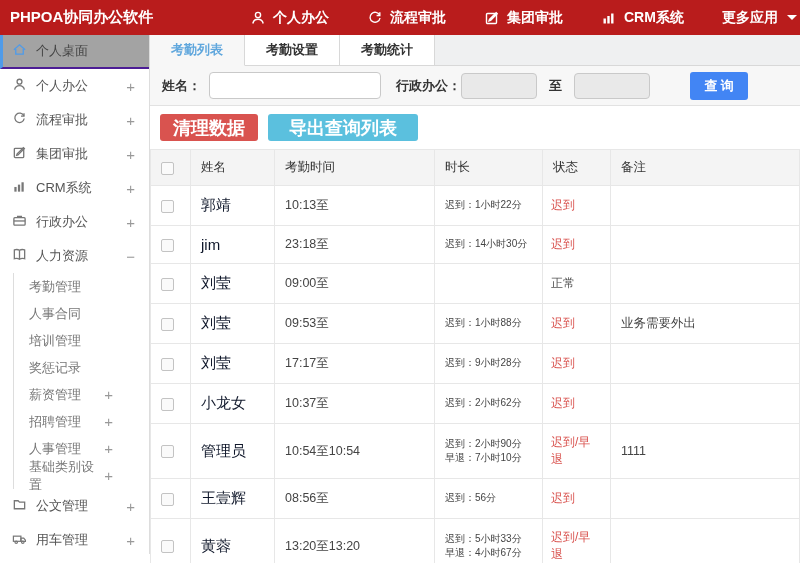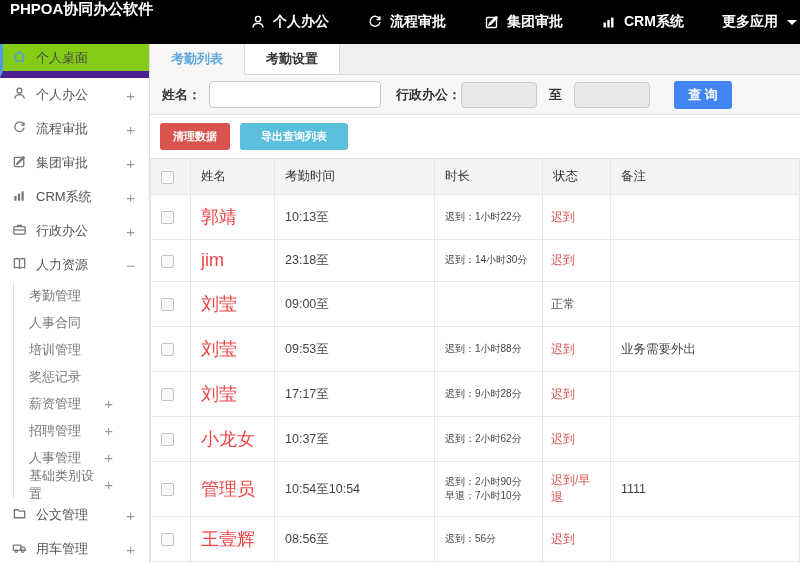--- a/index.html
+++ b/index.html
@@ -2,66 +2,66 @@
 <html><head>
 <meta charset="utf-8">
 <style>
   * { margin:0; padding:0; box-sizing:border-box; }
   html,body { width:800px; height:563px; overflow:hidden; }
   body {
     font-family:"Liberation Sans","DejaVu Sans",sans-serif;
     font-size:13px; color:#555; background:#fff;
   }
   
-  .header { height:44px; background:#000000; display:flex; color:#fff; }
+  .header { height:35px; background:#b91c1c; display:flex; align-items:center; color:#fff; }
   .logo { width:150px; padding-left:10px; font-size:15px; font-weight:bold; white-space:nowrap; }
   .hamburger { margin-left:58px; width:16px; cursor:pointer; }
   .hamburger i { display:block; height:2px; background:#fff; margin:3px 0; border-radius:1px; }
   .topnav { display:flex; align-items:center; margin-left:42px; }
   .nav-item { display:flex; align-items:center; gap:7px; margin-right:38px; font-size:14px; font-weight:bold; cursor:pointer; white-space:nowrap; }
   .nav-item svg { display:block; }
   .caret { width:0; height:0; border-left:5px solid transparent; border-right:5px solid transparent; border-top:5px solid #fff; margin-left:2px; }
   
   .layout { display:flex; height:519px; }
   .sidebar { width:150px; flex-shrink:0; background:#fff; border-right:1px solid #ddd; overflow:hidden; }
   .side-item { height:34px; display:flex; align-items:center; padding:0 14px 0 12px; cursor:pointer; color:#555; }
   .side-item svg { flex-shrink:0; color:#777; }
   .side-item .lbl { margin-left:9px; flex:1; }
   .expand { color:#999; font-size:15px; font-weight:normal; }
-  .side-item.active { background:#84cc16; border-left:3px solid #4f9be9; padding-left:9px; border-bottom:7px solid #4c1d95; color:#444; }
+  .side-item.active { background:#a3a3a3; border-left:3px solid #4f9be9; padding-left:9px; border-bottom:2px solid #4c1d95; color:#444; }
   .side-item.active svg { color:#4f9be9; }
   .side-sub { margin-left:13px; border-left:1px solid #ddd; padding-right:36px; }
   .sub-item { height:27px; display:flex; align-items:center; padding-left:15px; color:#777; cursor:pointer; }
   .sub-item .lbl { flex:1; }
   
   .main { flex:1; min-width:0; display:flex; flex-direction:column; background:#fff; }
   .tabbar { height:31px; background:#eff0f1; border-bottom:1px solid #d8d8d8; display:flex; flex-shrink:0; }
   .tab { padding:0 21px; line-height:29px; background:#fff; border-right:1px solid #d8d8d8; font-weight:bold; color:#333; cursor:pointer; }
   .tab:first-child { border-left:none; }
   .tab.active { background:#f7f7f7; color:#60a7dd; margin-bottom:-1px; border-bottom:1px solid #f7f7f7; }
   .filterbar { height:40px; background:#f7f7f7; border-bottom:1px solid #e2e2e2; display:flex; align-items:center; padding:0 12px; flex-shrink:0; }
   .flabel { font-weight:bold; color:#333; white-space:nowrap; }
   .input-name { width:172px; height:27px; border:1px solid #c9c9c9; border-radius:4px; background:#fff; margin-left:8px; padding:0 6px; font-size:13px; }
   .input-date { width:76px; height:26px; border:1px solid #c9c9c9; border-radius:4px; background:#e9e9e9; padding:0 5px; font-size:13px; }
   .date-lbl { margin-left:15px; }
   .to-lbl { margin:0 12px; color:#333; font-weight:bold; }
   .input-date:first-of-type { margin-left:6px; }
-  .btn-search { width:58px; height:28px; background:#4285f4; color:#fff; border:none; border-radius:3px; font-weight:bold; font-size:13px; margin-left:24px; cursor:pointer; }
+  .btn-search { width:58px; height:28px; background:#4285f4; color:#fff; border:none; border-radius:3px; font-weight:bold; font-size:13px; margin-left:40px; cursor:pointer;font-family:Liberation Serif, serif; }
   .toolbar { padding:8px 10px; display:flex; gap:10px; flex-shrink:0; background:#fff; }
-  .btn { height:27px; border:none; border-radius:3px; color:#fff; font-weight:bold; font-size:11px; cursor:pointer; }
+  .btn { height:27px; border:none; border-radius:3px; color:#fff; font-weight:bold; font-size:18px; cursor:pointer; }
   .btn-clean { background:#d9534f; padding:0 13px; }
   .btn-export { background:#5bc0de; padding:0 21px; }
   
   table { width:100%; border-collapse:collapse; font-size:12.5px; color:#444; table-layout:fixed; }
   th,td { border:1px solid #e7e7e7; text-align:left; vertical-align:middle; }
   th { background:#f4f4f4; padding:9px 10px; font-weight:normal; color:#333; }
   td { padding:10px 10px; background:#fff; }
   td.c-dur { white-space:pre-line; line-height:1.45; font-size:10px; padding-right:4px; }
   td.c-status { font-size:12px; padding-left:8px; }
-  a.name-link { color:#ef4444; text-decoration:none; font-size:18px; cursor:pointer; }
+  a.name-link { color:#0f172a; text-decoration:none; font-size:15px; cursor:pointer; }
   .checkbox { display:inline-block; width:13px; height:13px; border:1px solid #c3c3c3; border-radius:2px; background:#fafafa; cursor:pointer; vertical-align:middle; }
   [data-status="late"] { color:#d9534f; }
   [data-status="normal"] { color:#555;text-align:center; }
 </style>
 </head>
 <body>
 
 <div class="header">
   <div class="logo">PHPOA协同办公软件</div>
   <div class="hamburger">
@@ -224,20 +224,21 @@
           </svg></span>
       <span class="lbl">用车管理</span>
       <span class="expand">+</span>
     </div>
   </div>
 
   <div class="main">
     <div class="tabbar">
       <div class="tab active">考勤列表</div>
       <div class="tab">考勤设置</div>
+      <div class="tab">考勤统计</div>
     </div>
 
     <div class="filterbar">
       <span class="flabel">姓名：</span>
       <input class="input-name" type="text" value="" style="">
       <span class="flabel date-lbl">行政办公：</span>
       <input class="input-date" type="text" value="" style="">
       <span class="to-lbl">至</span>
       <input class="input-date" type="text" value="" style="">
       <button class="btn-search">查 询</button>

